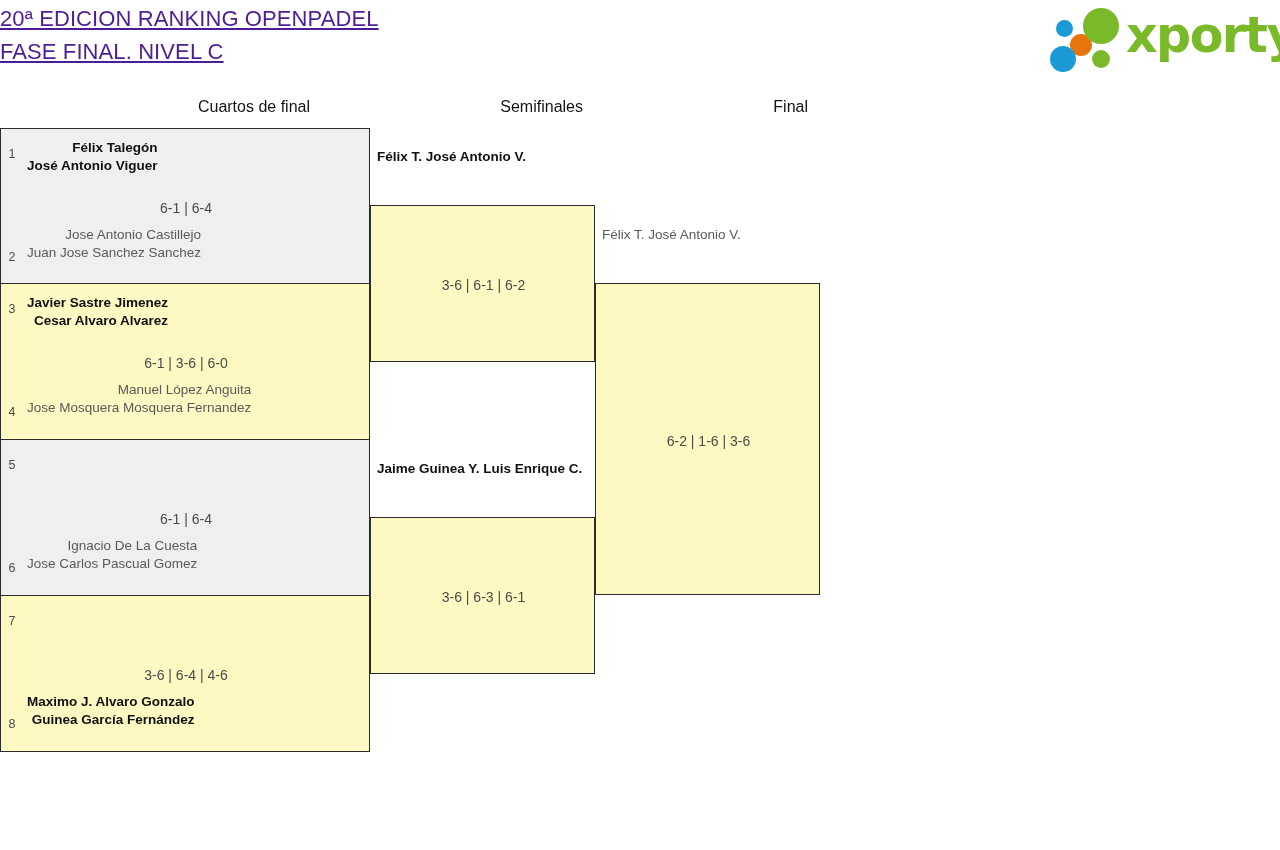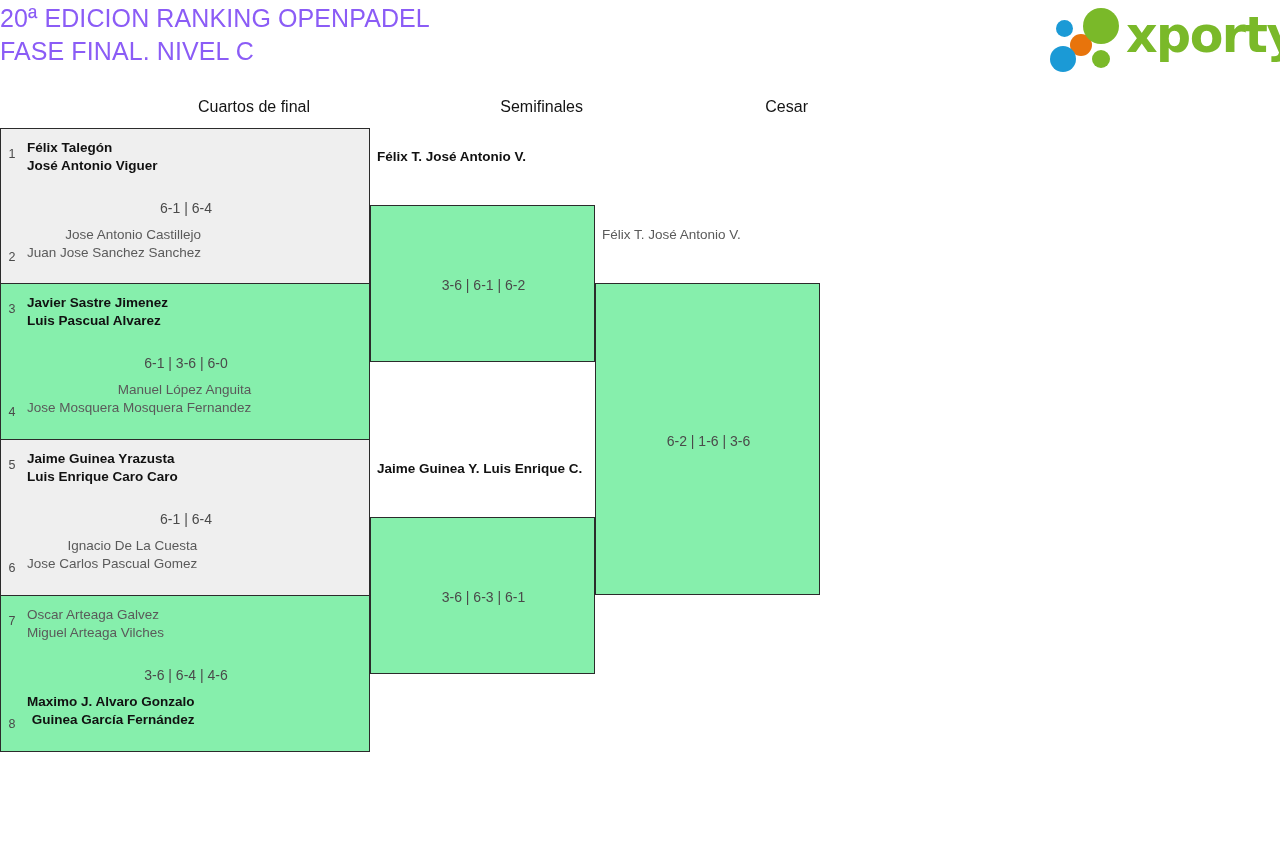--- a/index.html
+++ b/index.html
@@ -10,23 +10,24 @@
     font-family:"Liberation Sans","DejaVu Sans",sans-serif;
     color:#1a1a1a;
     overflow:hidden;
     position:relative;
   }
   .abs{position:absolute;}
 
   
   #tournament-title{
     left:0px;top:2px;width:900px;
-    font-size:25px;line-height:33px;
-    font-weight:400;color:#8b5cf6;
+    font-size:22px;line-height:33px;
+    font-weight:400;color:#4c1d95;
     letter-spacing:.1px;
+    text-decoration:underline;
   }
   #tournament-title .line{display:block;white-space:nowrap;}
 
   
   #brand-logo{left:1048px;top:6px;width:232px;height:62px;}
   #brand-logo .dot{position:absolute;border-radius:50%;}
   #brand-logo .wordmark{
     position:absolute;left:78px;top:-1px;
     font-size:49px;line-height:62px;font-weight:700;
     color:#7ab929;letter-spacing:-1.5px;
@@ -39,21 +40,21 @@
     text-align:right;top:97px;
   }
   #hdr-qf{left:60px;width:250px;}
   #hdr-sf{left:383px;width:200px;}
   #hdr-f{left:608px;width:200px;}
 
   
   .match-box{
     border:1px solid #2b2b2b;
     box-sizing:border-box;
-    background:#86efac;
+    background:#fef9c3;
   }
   .match-box.shaded{background:#efefef;}
 
   .team{
     position:absolute;
     font-size:13.5px;line-height:18px;
     color:#5a5a5a;
     white-space:nowrap;
   }
   .team.win{color:#111111;font-weight:700;}
@@ -69,21 +70,21 @@
   .score{
     position:absolute;
     font-size:14px;line-height:18px;
     color:#4a4a4a;
     text-align:center;
     white-space:nowrap;
   }
 
   
   .qf{left:0px;width:370px;height:157px;}
-  .qf .team.top{left:26px;top:10px;}
+  .qf .team.top{left:26px;top:10px;text-align:right;}
   .qf .team.bot{left:26px;top:97px;text-align:right;}
   .qf .seed.top{left:0px;top:18px;}
   .qf .seed.bot{left:0px;top:121px;}
   .qf .score{left:26px;top:70px;width:318px;}
 
   
   .sf{left:370px;width:225px;height:157px;}
   .sfTeamTop{left:377px;font-size:13.5px;line-height:18px;white-space:nowrap;}
   .sfTeamBot{left:377px;font-size:13.5px;line-height:18px;white-space:nowrap;}
   .sf .score{left:10px;top:70px;width:205px;}
@@ -109,70 +110,62 @@
   <span class="dot" style="left:8px;top:14px;width:17px;height:17px;background:#1b9ad6;"></span>
   <span class="dot" style="left:22px;top:28px;width:22px;height:22px;background:#e8740c;"></span>
   <span class="dot" style="left:2px;top:40px;width:26px;height:26px;background:#1b9ad6;"></span>
   <span class="dot" style="left:35px;top:2px;width:36px;height:36px;background:#7ab929;"></span>
   <span class="dot" style="left:44px;top:44px;width:18px;height:18px;background:#7ab929;"></span>
   <span class="wordmark">xporty</span>
 </div>
 
 <div class="abs round-header" id="hdr-qf">Cuartos de final</div>
 <div class="abs round-header" id="hdr-sf">Semifinales</div>
-<div class="abs round-header" id="hdr-f">Cesar</div>
+<div class="abs round-header" id="hdr-f">Final</div>
 
 <div class="abs match-box qf shaded" style="top:128px;">
   <span class="seed top">1</span>
   <span class="team top win">
     <span class="n">Félix Talegón</span>
     <span class="n">José Antonio Viguer</span>
   </span>
   <span class="score">6-1 | 6-4</span>
   <span class="seed bot">2</span>
   <span class="team bot">
     <span class="n">Jose Antonio Castillejo</span>
     <span class="n">Juan Jose Sanchez Sanchez</span>
   </span>
 </div>
 
 <div class="abs match-box qf" style="top:283px;">
   <span class="seed top">3</span>
   <span class="team top win">
     <span class="n">Javier Sastre Jimenez</span>
-    <span class="n">Luis Pascual Alvarez</span>
+    <span class="n">Cesar Alvaro Alvarez</span>
   </span>
   <span class="score">6-1 | 3-6 | 6-0</span>
   <span class="seed bot">4</span>
   <span class="team bot">
     <span class="n">Manuel López Anguita</span>
     <span class="n">Jose Mosquera Mosquera Fernandez</span>
   </span>
 </div>
 
 <div class="abs match-box qf shaded" style="top:439px;">
   <span class="seed top">5</span>
-  <span class="team top win">
-    <span class="n">Jaime Guinea Yrazusta</span>
-    <span class="n">Luis Enrique Caro Caro</span>
-  </span>
   <span class="score">6-1 | 6-4</span>
   <span class="seed bot">6</span>
   <span class="team bot">
     <span class="n">Ignacio De La Cuesta</span>
     <span class="n">Jose Carlos Pascual Gomez</span>
   </span>
 </div>
 
 <div class="abs match-box qf" style="top:595px;">
   <span class="seed top">7</span>
-  <span class="team top">
-    <span class="n">Oscar Arteaga Galvez</span>
-    <span class="n">Miguel Arteaga Vilches</span>
-  </span>
   <span class="score">3-6 | 6-4 | 4-6</span>
   <span class="seed bot">8</span>
   <span class="team bot win">
     <span class="n">Maximo J. Alvaro Gonzalo</span>
     <span class="n">Guinea García Fernández</span>
   </span>
 </div>
 
 <div class="abs sfTeamTop nm win" style="top:148px;">
   <span class="n">Félix T.</span>

